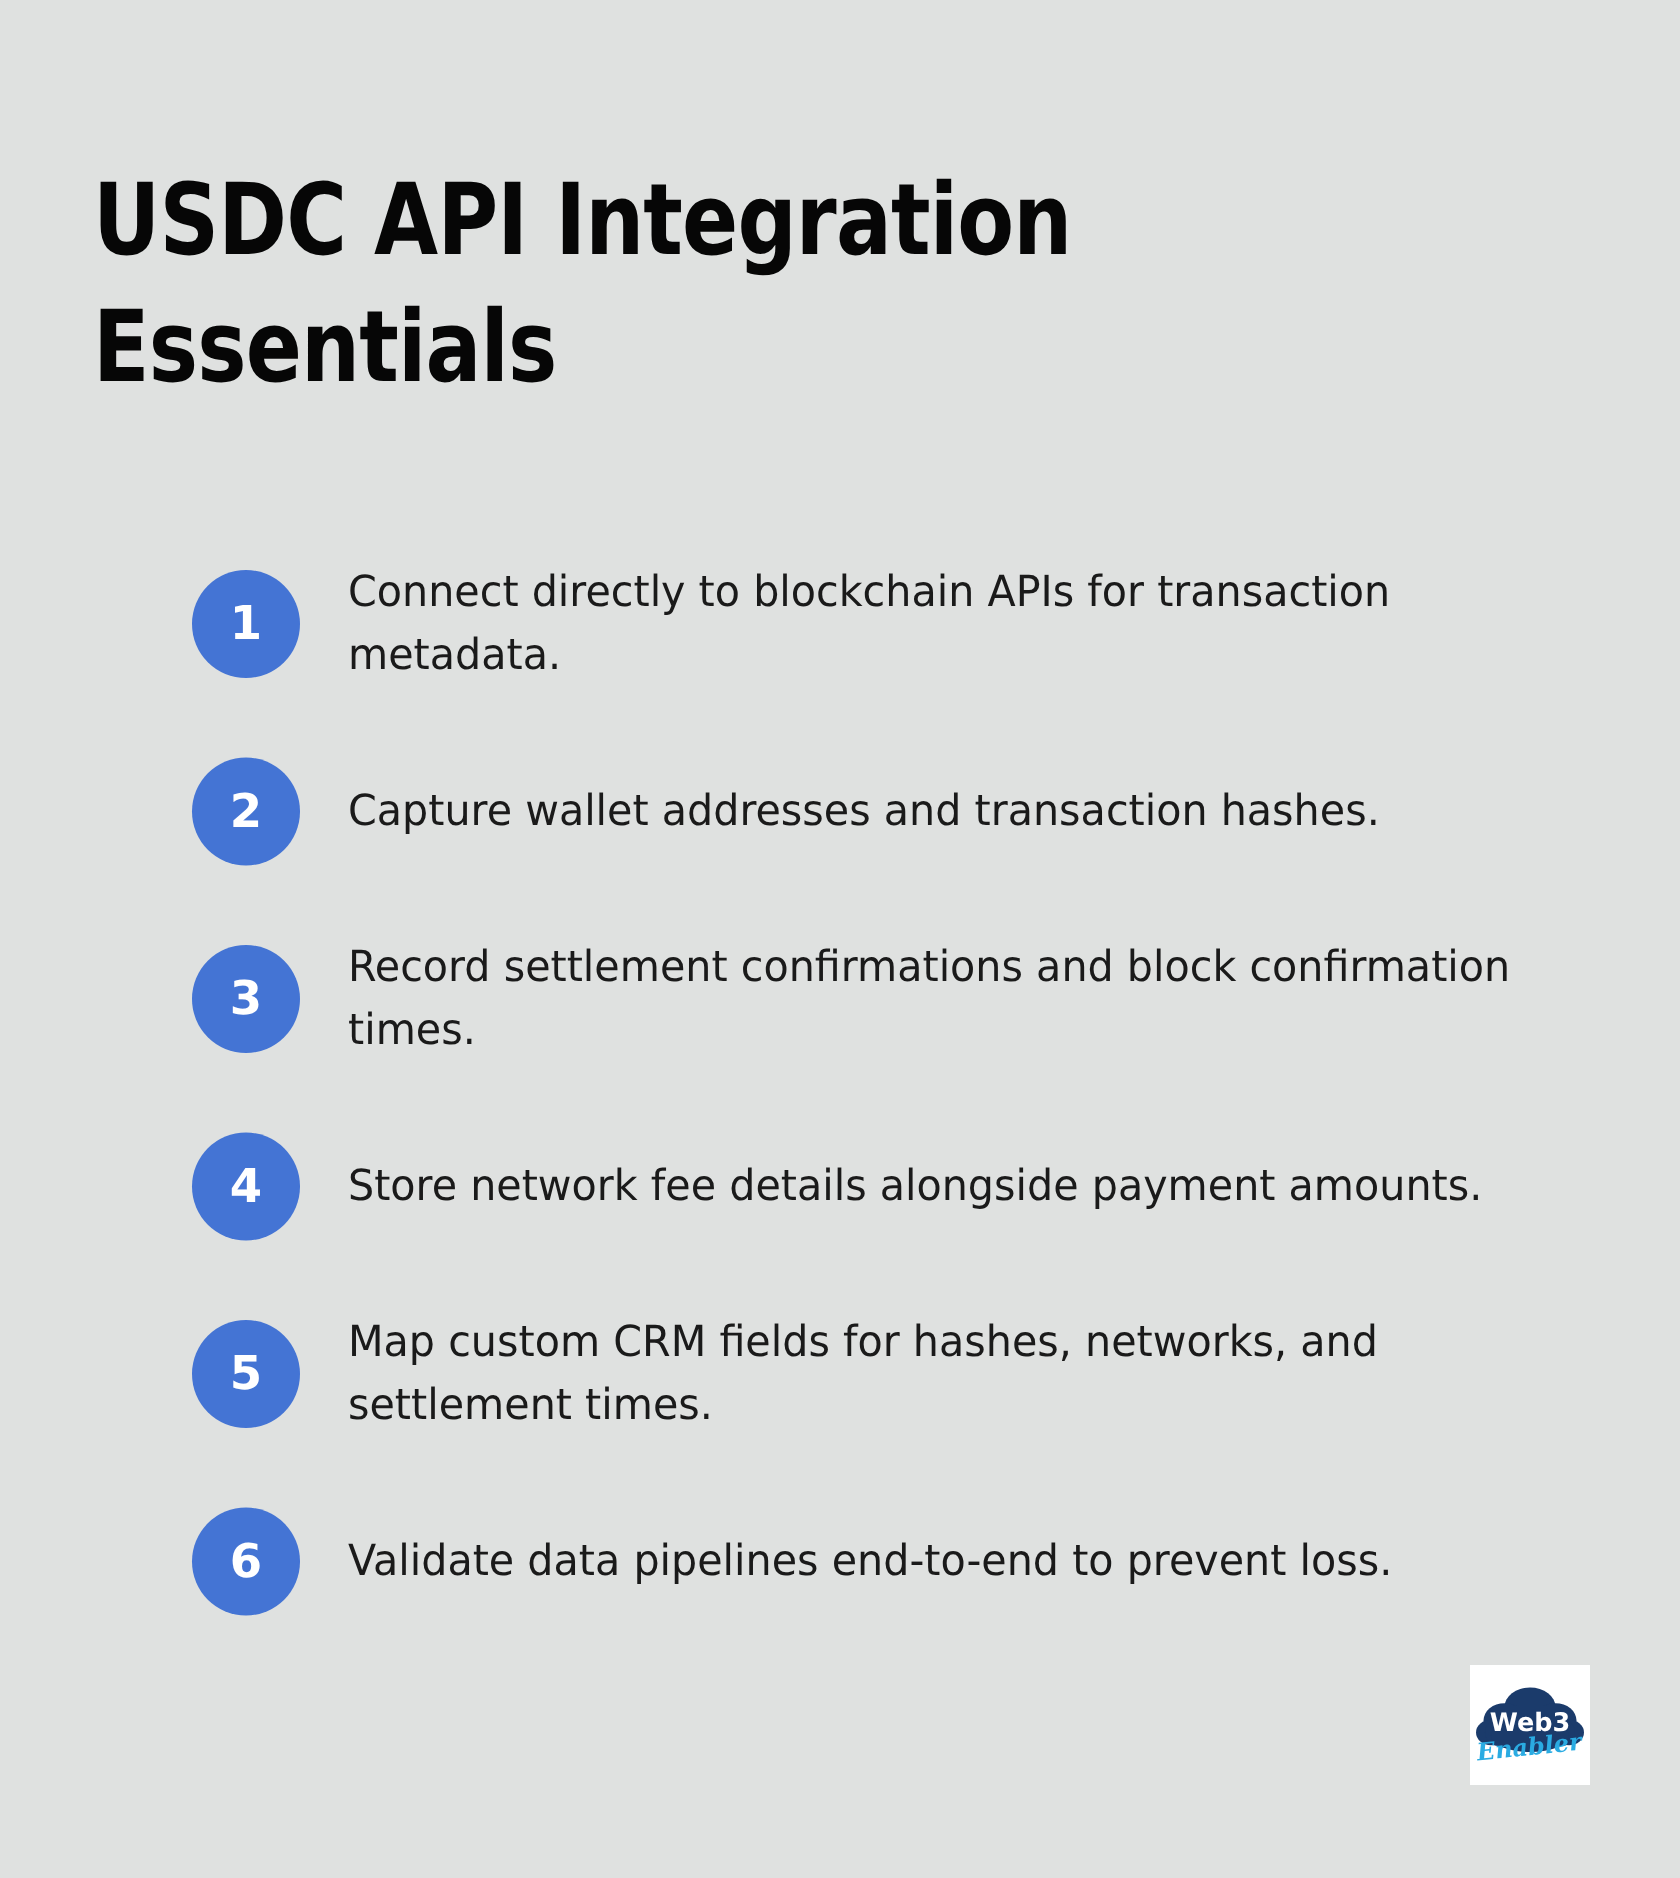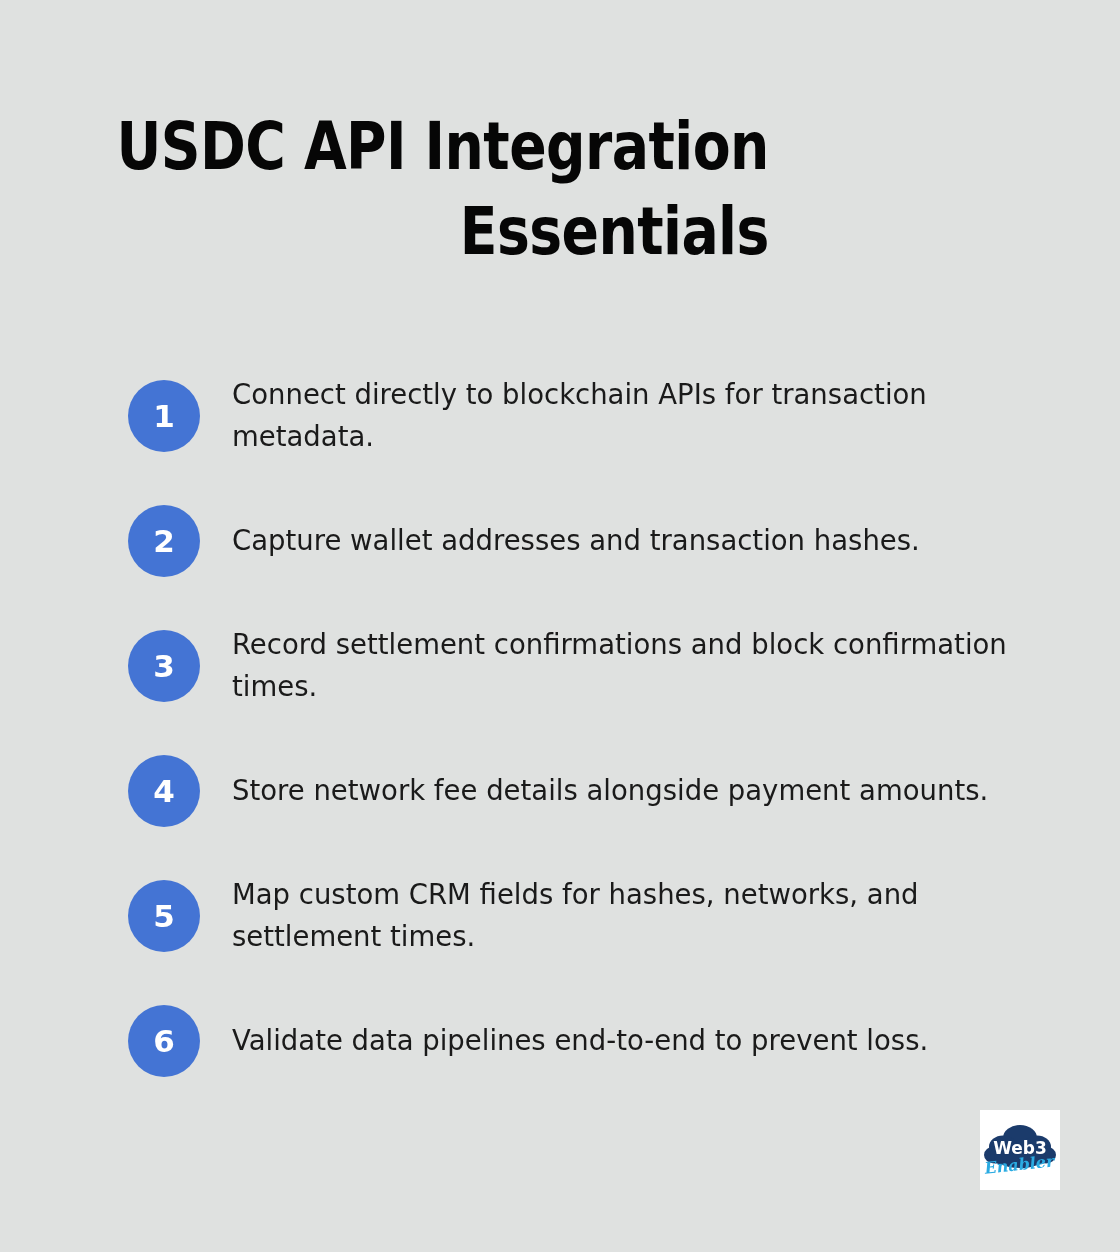--- a/index.html
+++ b/index.html
@@ -22,21 +22,20 @@
     height: 1252px;
     box-sizing: border-box;
   }
 
   
   .title-block {
     position: absolute;
     left: 62px;
     top: 104px;
     width: 760px;
-    text-align: right;
   }
   .title-text {
     margin: 0;
     font-family: "DejaVu Sans", "Liberation Sans", sans-serif;
     font-size: 66px;
     line-height: 85px;
     font-weight: bold;
     letter-spacing: -0.6px;
     color: #060606;
     white-space: pre-line;

